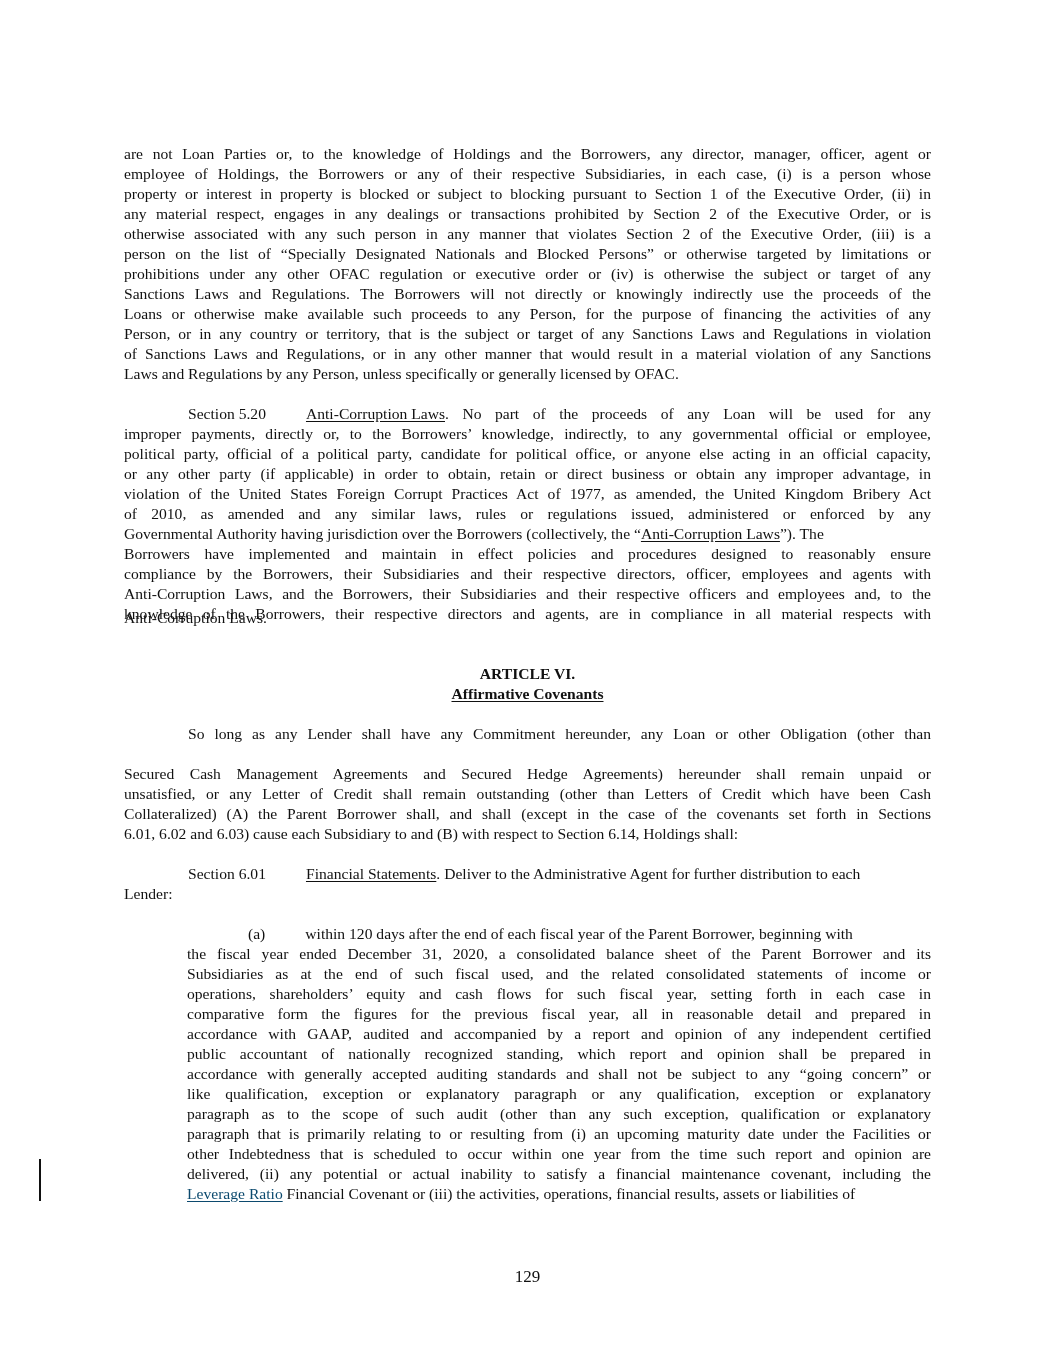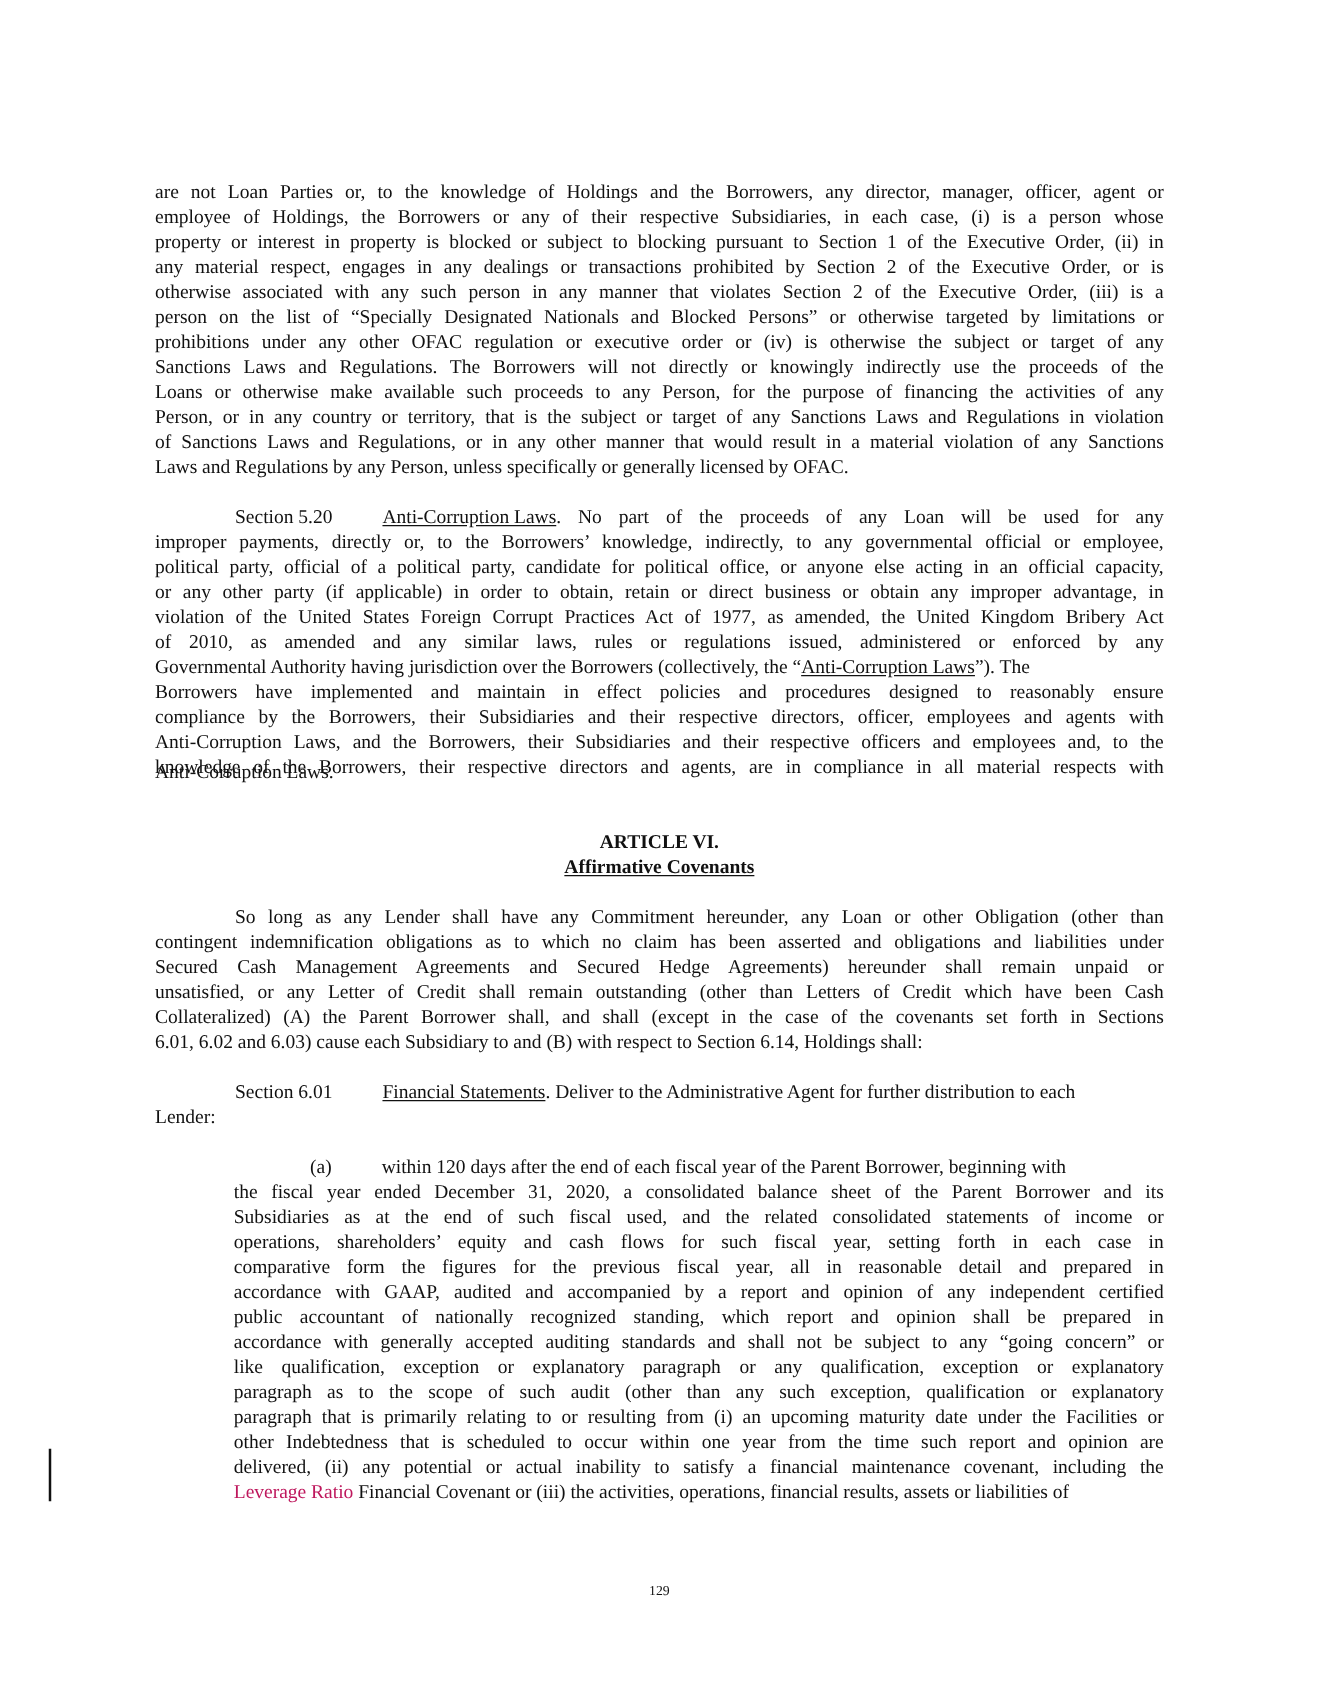--- a/index.html
+++ b/index.html
@@ -2,24 +2,24 @@
 <html><head>
 <meta charset="utf-8">
 <style>
   html, body { margin: 0; padding: 0; background: #ffffff; }
   body { width: 1055px; height: 1365px; position: relative; overflow: hidden;
          font-family: "Liberation Serif", "DejaVu Serif", serif; color: #111; }
   .page { position: absolute; left: 0; top: 0; width: 1055px; height: 1365px; }
   .line { position: absolute; font-size: 15.6px; line-height: 20px; white-space: nowrap; }
   .just { text-align: justify; text-align-last: justify; white-space: normal; }
   .u { text-decoration: underline; text-underline-offset: 2px; }
-  .link { color: #be185d; text-underline-offset: 2px; }
+  .link { color: #0c4a6e; text-decoration: underline; text-underline-offset: 2px; }
   .center { text-align: center; font-weight: bold; }
   .change-bar { position: absolute; left: 39px; top: 1159px; width: 2px; height: 42px; background: #111; }
-  .pageno { position: absolute; left: 0; width: 1055px; top: 1267px; text-align: center; font-size: 11px; }
+  .pageno { position: absolute; left: 0; width: 1055px; top: 1267px; text-align: center; font-size: 17px; }
 </style>
 </head>
 <body>
 
 <div class="page">
 
   <div class="line just" style="left:124px; width:807px; top:144px;">are not Loan Parties or, to the knowledge of Holdings and the Borrowers, any director, manager, officer, agent or</div>
   <div class="line just" style="left:124px; width:807px; top:164px;">employee of Holdings, the Borrowers or any of their respective Subsidiaries, in each case, (i) is a person whose</div>
   <div class="line just" style="left:124px; width:807px; top:184px;">property or interest in property is blocked or subject to blocking pursuant to Section 1 of the Executive Order, (ii) in</div>
   <div class="line just" style="left:124px; width:807px; top:204px;">any material respect, engages in any dealings or transactions prohibited by Section 2 of the Executive Order, or is</div>
@@ -49,21 +49,20 @@
   <div class="line just" style="left:124px; width:807px; top:544px;">Borrowers have implemented and maintain in effect policies and procedures designed to reasonably ensure</div>
   <div class="line just" style="left:124px; width:807px; top:564px;">compliance by the Borrowers, their Subsidiaries and their respective directors, officer, employees and agents with</div>
   <div class="line just" style="left:124px; width:807px; top:584px;">Anti-Corruption Laws, and the Borrowers, their Subsidiaries and their respective officers and employees and, to the</div>
   <div class="line just" style="left:124px; width:807px; top:604px;">knowledge of the Borrowers, their respective directors and agents, are in compliance in all material respects with</div>
   <div class="line" style="left:124px; top:608px;">Anti-Corruption Laws.</div>
 
   <div class="line center" style="left:0; width:1055px; top:664px;">ARTICLE VI.</div>
   <div class="line center" style="left:0; width:1055px; top:684px;"><span class="u">Affirmative Covenants</span></div>
 
   <div class="line just" style="left:188px; width:743px; top:724px;">So long as any Lender shall have any Commitment hereunder, any Loan or other Obligation (other than</div>
-  <div class="line just" style="left:124px; width:807px; top:744px;">contingent indemnification obligations as to which no claim has been asserted and obligations and liabilities under</div>
   <div class="line just" style="left:124px; width:807px; top:764px;">Secured Cash Management Agreements and Secured Hedge Agreements) hereunder shall remain unpaid or</div>
   <div class="line just" style="left:124px; width:807px; top:784px;">unsatisfied, or any Letter of Credit shall remain outstanding (other than Letters of Credit which have been Cash</div>
   <div class="line just" style="left:124px; width:807px; top:804px;">Collateralized) (A) the Parent Borrower shall, and shall (except in the case of the covenants set forth in Sections</div>
   <div class="line" style="left:124px; top:824px;">6.01, 6.02 and 6.03) cause each Subsidiary to and (B) with respect to Section 6.14, Holdings shall:</div>
 
   <div class="line" style="left:188px; top:864px;">
     <span>Section 6.01</span><span style="display:inline-block;width:40px;"></span><span class="u">Financial Statements</span><span>.  Deliver to the Administrative Agent for further distribution to each</span>
   </div>
   <div class="line" style="left:124px; top:884px;">Lender:</div>
 

